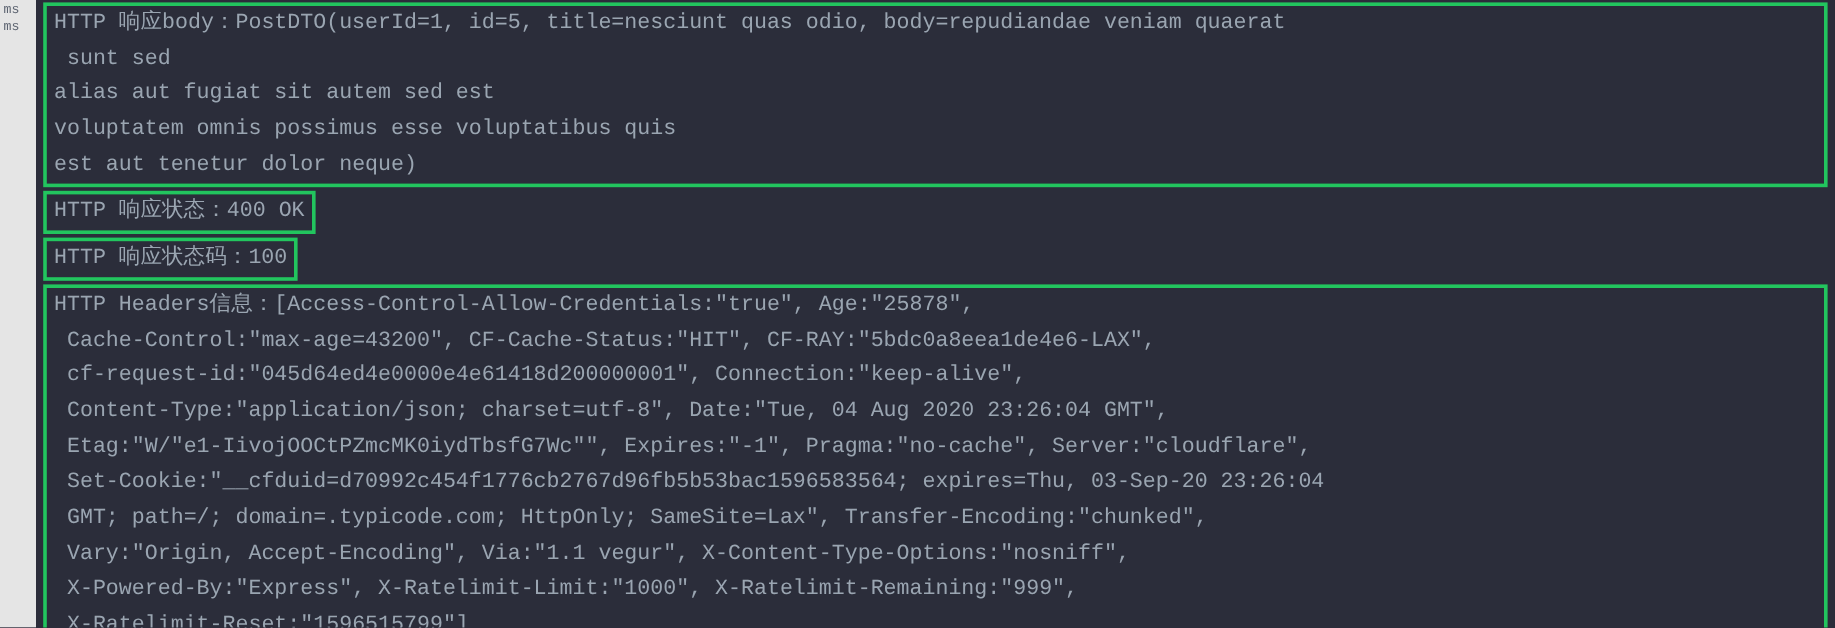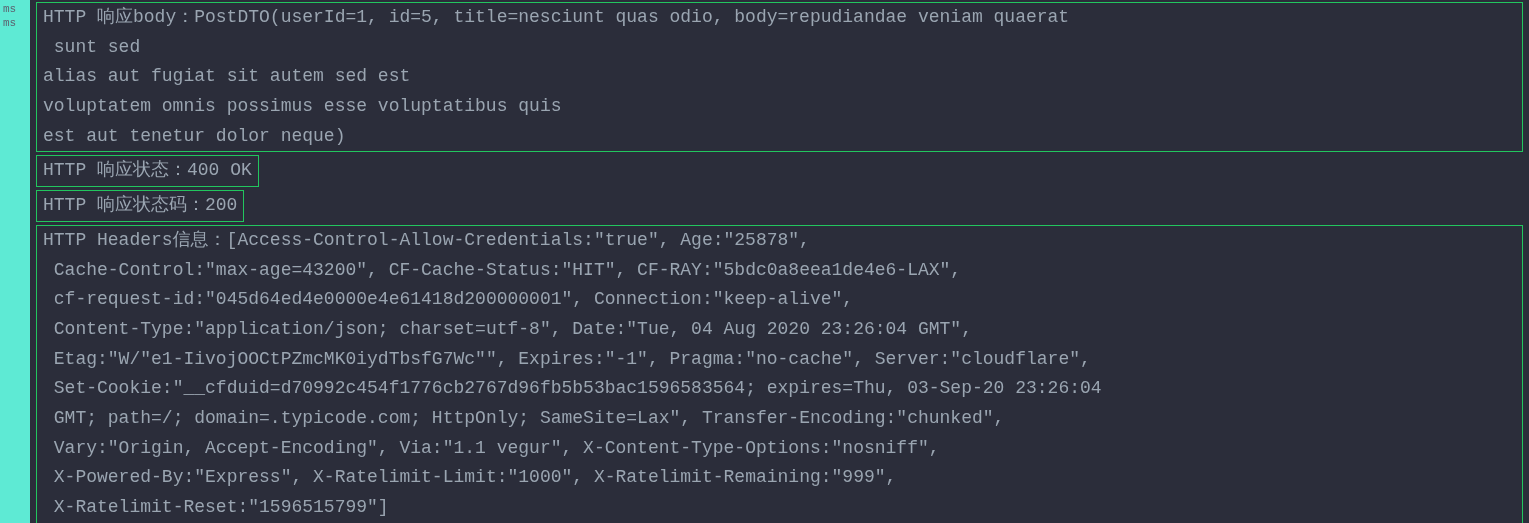--- a/index.html
+++ b/index.html
@@ -17,35 +17,35 @@
       height: 523px;
       overflow: hidden;
       position: relative;
     }
     .gutter {
       position: absolute;
       left: 0;
       top: 0;
       width: 30px;
       height: 100%;
-      background-color: #5eead4;
+      background-color: #e5e5e5;
       color: #5c6370;
       font-size: 11px;
       padding-top: 2px;
       padding-left: 3px;
     }
     .content {
       position: absolute;
       left: 36px;
       top: 0;
       right: 6px;
       padding-top: 2px;
     }
     .log-block {
-      border: 1px solid #22c55e;
+      border: 3px solid #22c55e;
       padding: 0 6px;
       margin-bottom: 3px;
       white-space: pre-wrap;
       word-break: break-all;
       color: #9aa5b1;
       font-family: inherit;
     }
     .inline-block {
       display: inline-block;
     }
@@ -66,21 +66,21 @@
   <div class="ms-label">ms</div>
 </div>
 
 <div class="content">
   <div class="log-block full-block"><span>HTTP 响应body：PostDTO(userId=1, id=5, title=nesciunt quas odio, body=repudiandae veniam quaerat
  sunt sed
 alias aut fugiat sit autem sed est
 voluptatem omnis possimus esse voluptatibus quis
 est aut tenetur dolor neque)</span></div>
   <div><span class="log-block inline-block"><span>HTTP 响应状态：400 OK</span></span></div>
-  <div><span class="log-block inline-block"><span>HTTP 响应状态码：200</span></span></div>
+  <div><span class="log-block inline-block"><span>HTTP 响应状态码：100</span></span></div>
   <div class="log-block full-block"><span>HTTP Headers信息：[Access-Control-Allow-Credentials:"true", Age:"25878",
  Cache-Control:"max-age=43200", CF-Cache-Status:"HIT", CF-RAY:"5bdc0a8eea1de4e6-LAX",
  cf-request-id:"045d64ed4e0000e4e61418d200000001", Connection:"keep-alive",
  Content-Type:"application/json; charset=utf-8", Date:"Tue, 04 Aug 2020 23:26:04 GMT",
  Etag:"W/"e1-IivojOOCtPZmcMK0iydTbsfG7Wc"", Expires:"-1", Pragma:"no-cache", Server:"cloudflare",
  Set-Cookie:"__cfduid=d70992c454f1776cb2767d96fb5b53bac1596583564; expires=Thu, 03-Sep-20 23:26:04
  GMT; path=/; domain=.typicode.com; HttpOnly; SameSite=Lax", Transfer-Encoding:"chunked",
  Vary:"Origin, Accept-Encoding", Via:"1.1 vegur", X-Content-Type-Options:"nosniff",
  X-Powered-By:"Express", X-Ratelimit-Limit:"1000", X-Ratelimit-Remaining:"999",
  X-Ratelimit-Reset:"1596515799"]</span></div>

